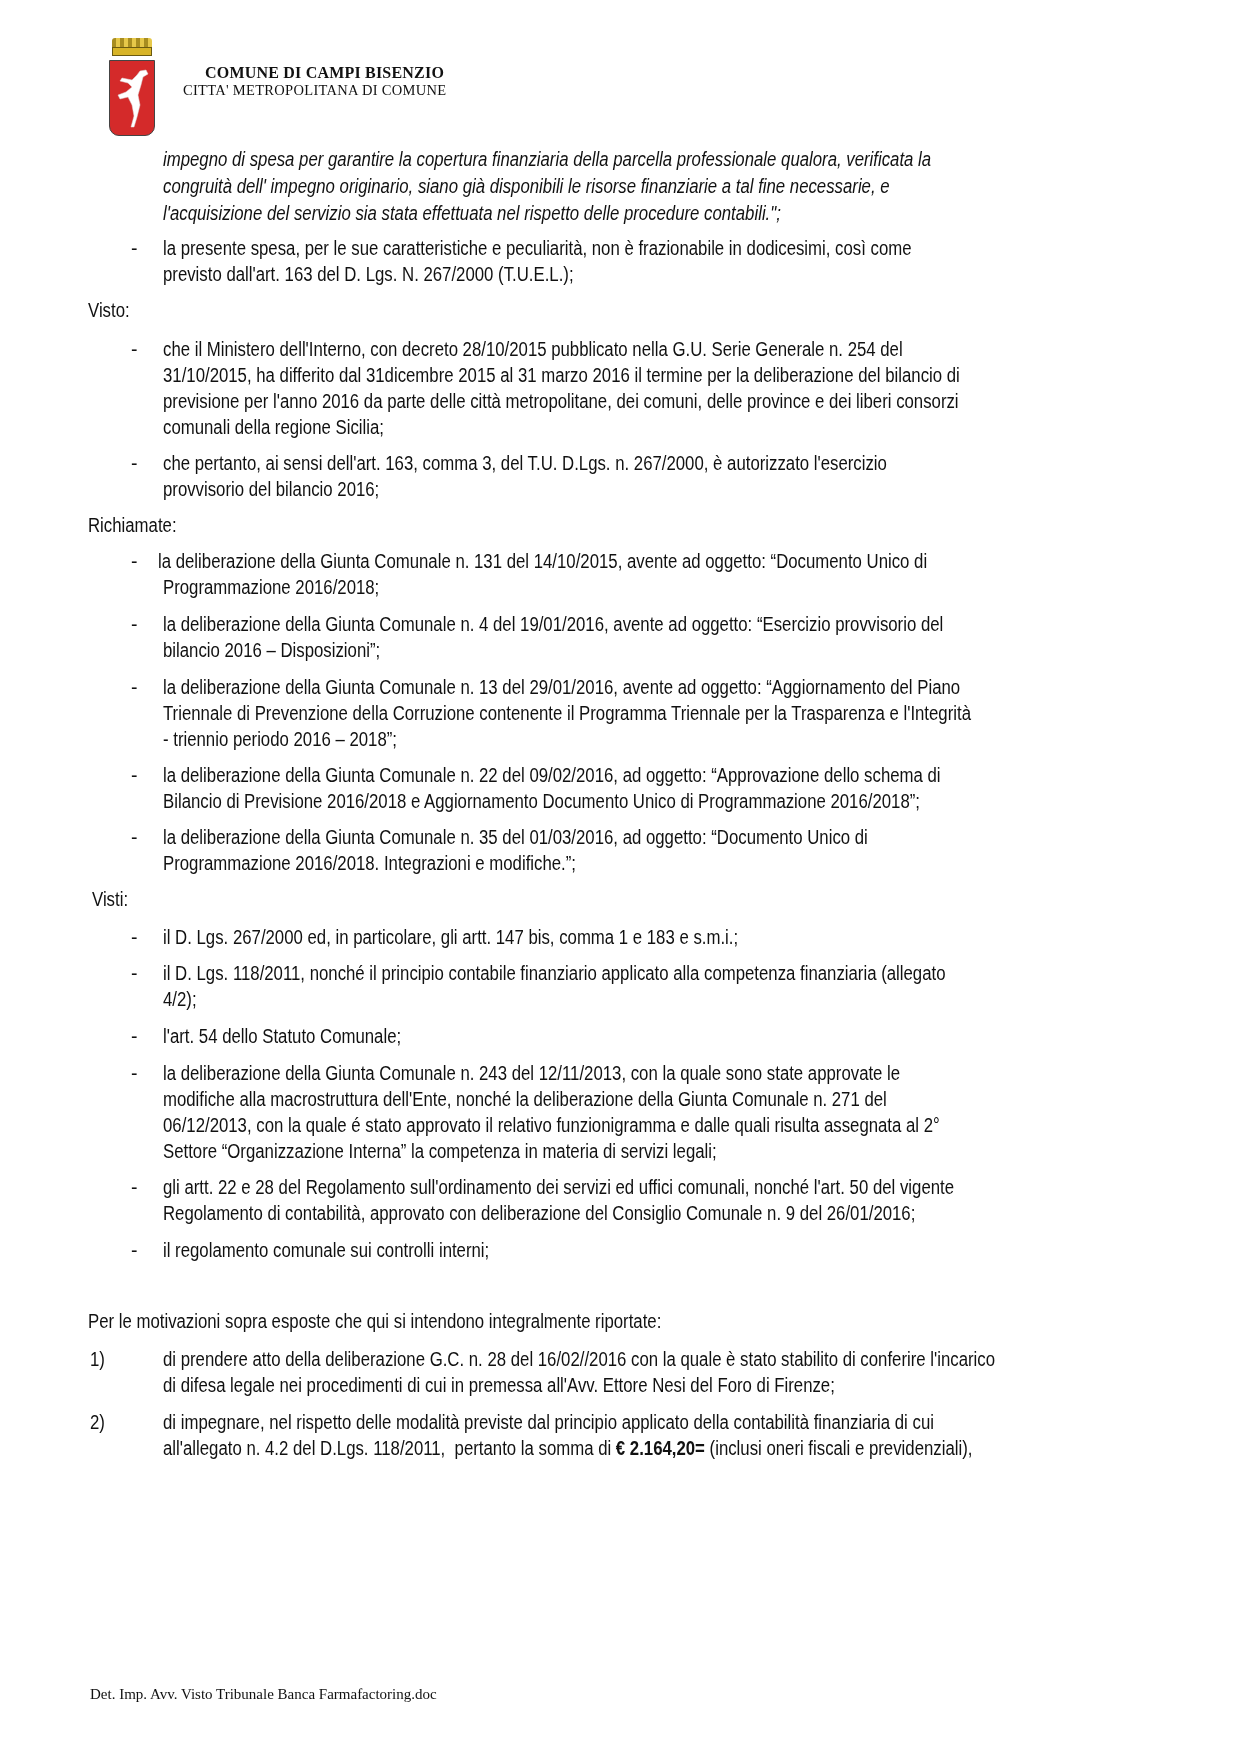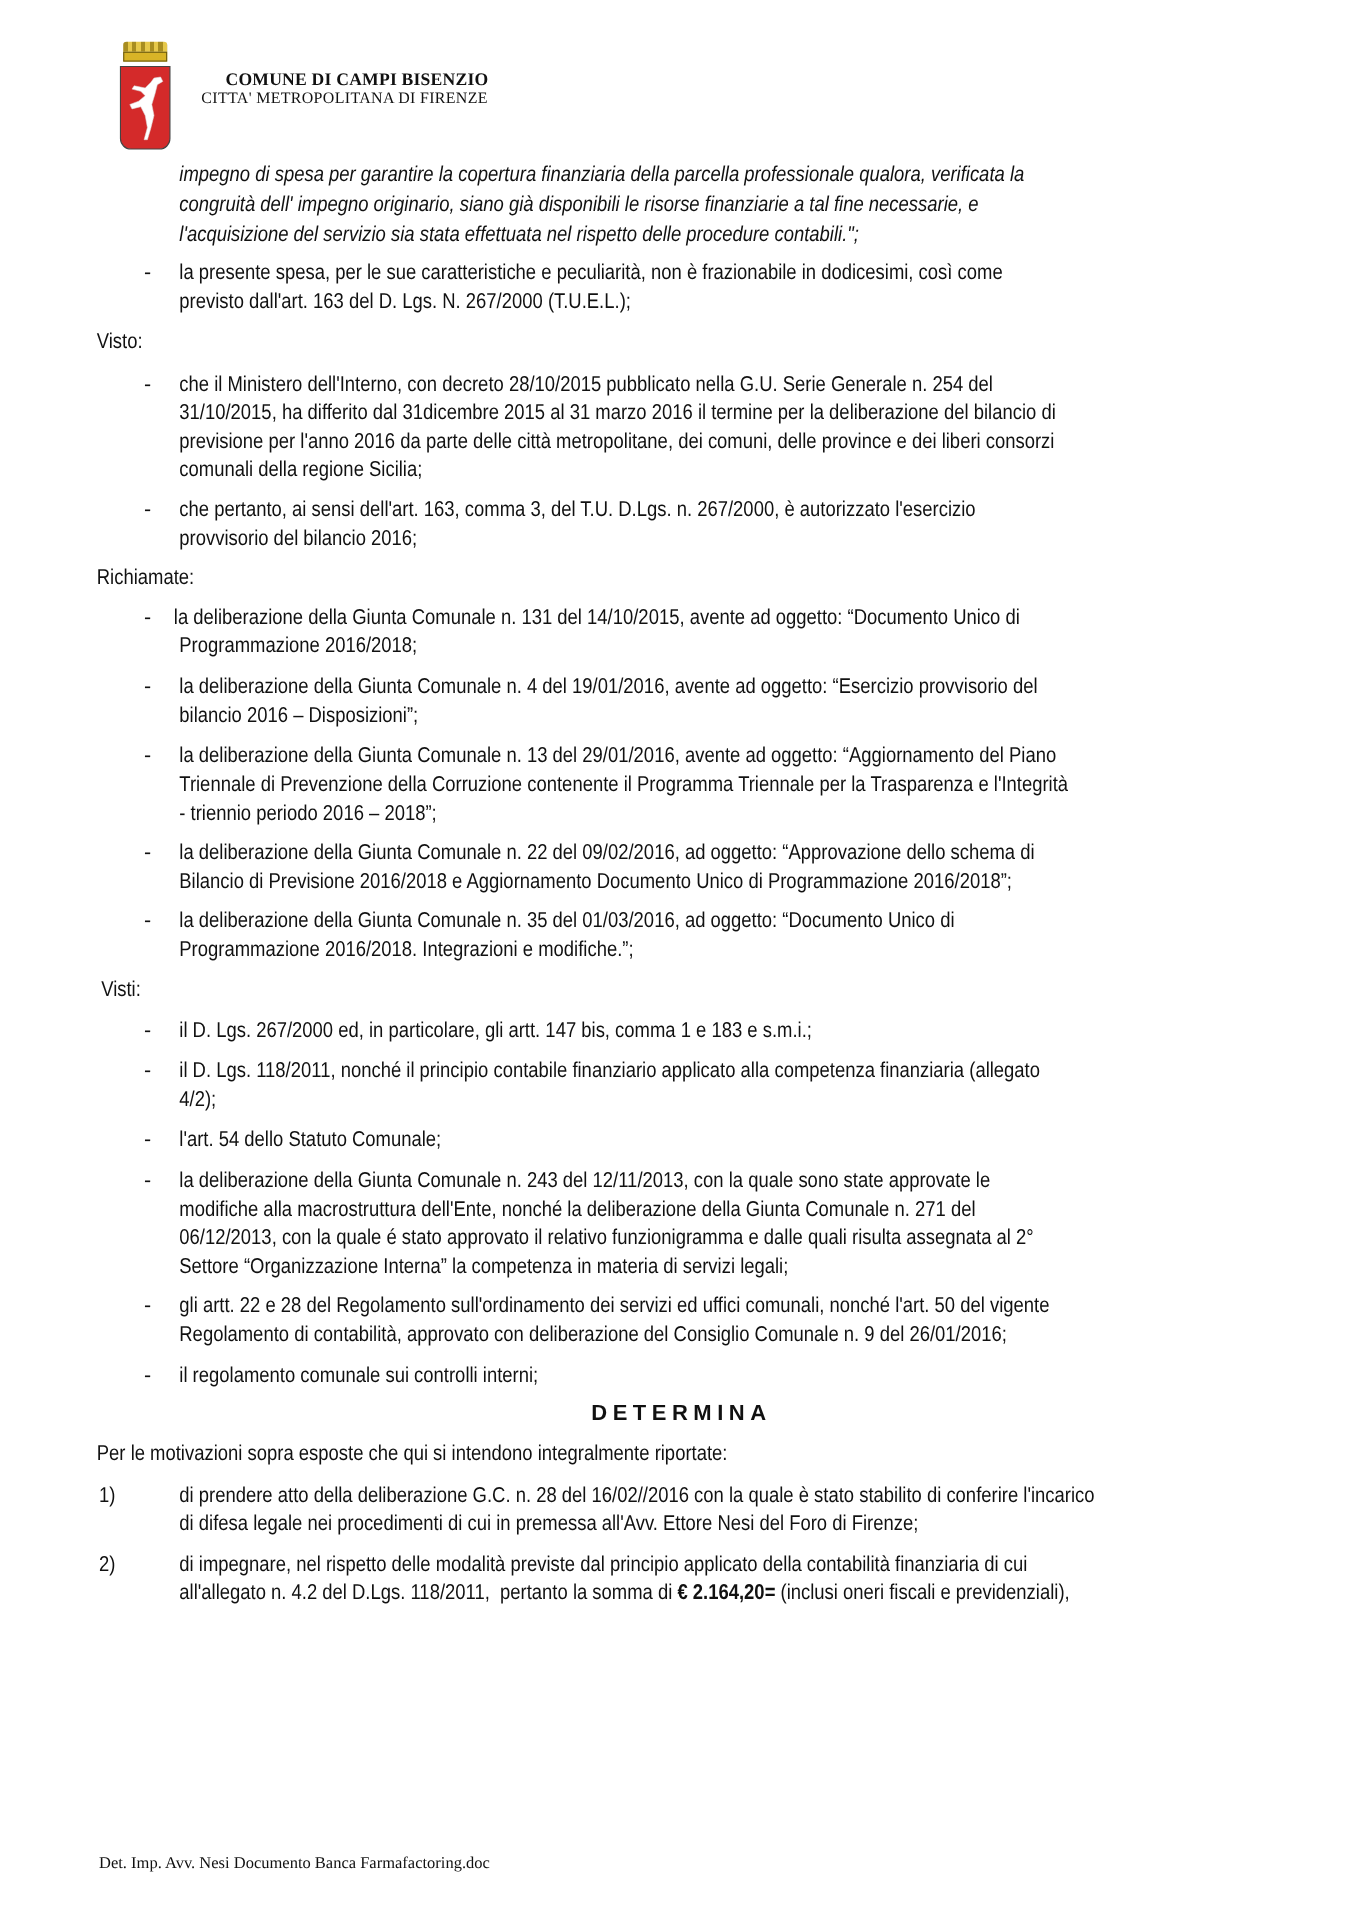--- a/index.html
+++ b/index.html
@@ -36,21 +36,21 @@
       <div class="top"></div>
       <div class="band"></div>
     </div>
     <div class="shield">
       <svg width="46" height="76" viewBox="0 0 46 76">
         <path d="M30 10 L36 9 L38 13 L33 16 L31 24 L28 34 L30 44 L27 56 L24 66 L21 66 L24 55 L22 44 L18 36 L10 38 L8 34 L16 31 L22 26 L18 22 L10 20 L12 17 L22 19 L27 14 Z" fill="#ffffff" stroke="#ddd" stroke-width="0.5"></path>
       </svg>
     </div>
   </div>
   <div class="org-name">COMUNE DI CAMPI BISENZIO</div>
-  <div class="org-sub">CITTA' METROPOLITANA  DI FIRENZE</div>
+  <div class="org-sub">CITTA' METROPOLITANA  DI COMUNE</div>
 
   <div class="txt just it" style="left:163px; top:147px; width:1160px;">impegno di spesa per garantire la copertura finanziaria della parcella professionale qualora, verificata la</div>
   <div class="txt just it" style="left:163px; top:174px; width:1160px;">congruità dell' impegno originario, siano già disponibili le risorse finanziarie a tal fine necessarie, e</div>
   <div class="txt it" style="left:163px; top:201px; width:1160px;">l'acquisizione del servizio sia stata effettuata nel rispetto delle procedure contabili.";</div>
 
   <div class="dash" style="left:131px; top:236px;">-</div>
   <div class="txt just" style="left:163px; top:236px; width:1160px;">la presente spesa, per le sue caratteristiche e peculiarità, non è frazionabile in dodicesimi, così come</div>
   <div class="txt" style="left:163px; top:262px; width:1160px;">previsto dall'art. 163 del D. Lgs. N. 267/2000 (T.U.E.L.);</div>
 
   <div class="label" style="left:88px; top:298px;">Visto:</div>
@@ -106,26 +106,25 @@
   <div class="txt just" style="left:163px; top:1113px; width:1160px;">06/12/2013, con la quale é stato approvato il relativo funzionigramma e dalle quali risulta assegnata al 2°</div>
   <div class="txt" style="left:163px; top:1139px; width:1160px;">Settore “Organizzazione Interna” la competenza in materia di servizi legali;</div>
 
   <div class="dash" style="left:131px; top:1175px;">-</div>
   <div class="txt just" style="left:163px; top:1175px; width:1160px;">gli artt. 22 e 28 del Regolamento sull'ordinamento dei servizi ed uffici comunali, nonché l'art. 50 del vigente</div>
   <div class="txt" style="left:163px; top:1201px; width:1160px;">Regolamento di contabilità, approvato con deliberazione del Consiglio Comunale n. 9 del 26/01/2016;</div>
 
   <div class="dash" style="left:131px; top:1238px;">-</div>
   <div class="txt" style="left:163px; top:1238px; width:1160px;">il regolamento comunale sui controlli interni;</div>
 
-  <div class="determina" style="top:1274px;">DETERMINA</div>
 
   <div class="txt" style="left:88px; top:1309px; width:1250px;">Per le motivazioni sopra esposte che qui si intendono integralmente riportate:</div>
 
   <div class="dash" style="left:90px; top:1347px; transform:scaleX(0.86); transform-origin:left top;">1)</div>
   <div class="txt just" style="left:163px; top:1347px; width:1160px;">di prendere atto della deliberazione G.C. n. 28 del 16/02//2016  con la quale è stato stabilito di conferire l'incarico</div>
   <div class="txt" style="left:163px; top:1373px; width:1160px;">di difesa legale nei procedimenti di cui in premessa all'Avv. Ettore Nesi del Foro di Firenze;</div>
 
   <div class="dash" style="left:90px; top:1410px; transform:scaleX(0.86); transform-origin:left top;">2)</div>
   <div class="txt just" style="left:163px; top:1410px; width:1160px;">di impegnare, nel rispetto delle modalità previste dal principio applicato della contabilità finanziaria di cui</div>
   <div class="txt" style="left:163px; top:1436px; width:1160px; white-space:pre;"><span>all'allegato n. 4.2 del D.Lgs. 118/2011,  pertanto la somma di </span><b class="amount">€ 2.164,20=</b><span> (inclusi oneri fiscali e previdenziali),</span></div>
 
-  <div class="footer">Det. Imp. Avv. Nesi Documento Banca Farmafactoring.doc</div>
+  <div class="footer">Det. Imp. Avv. Visto Tribunale Banca Farmafactoring.doc</div>
 </div>
 
 </body></html>

